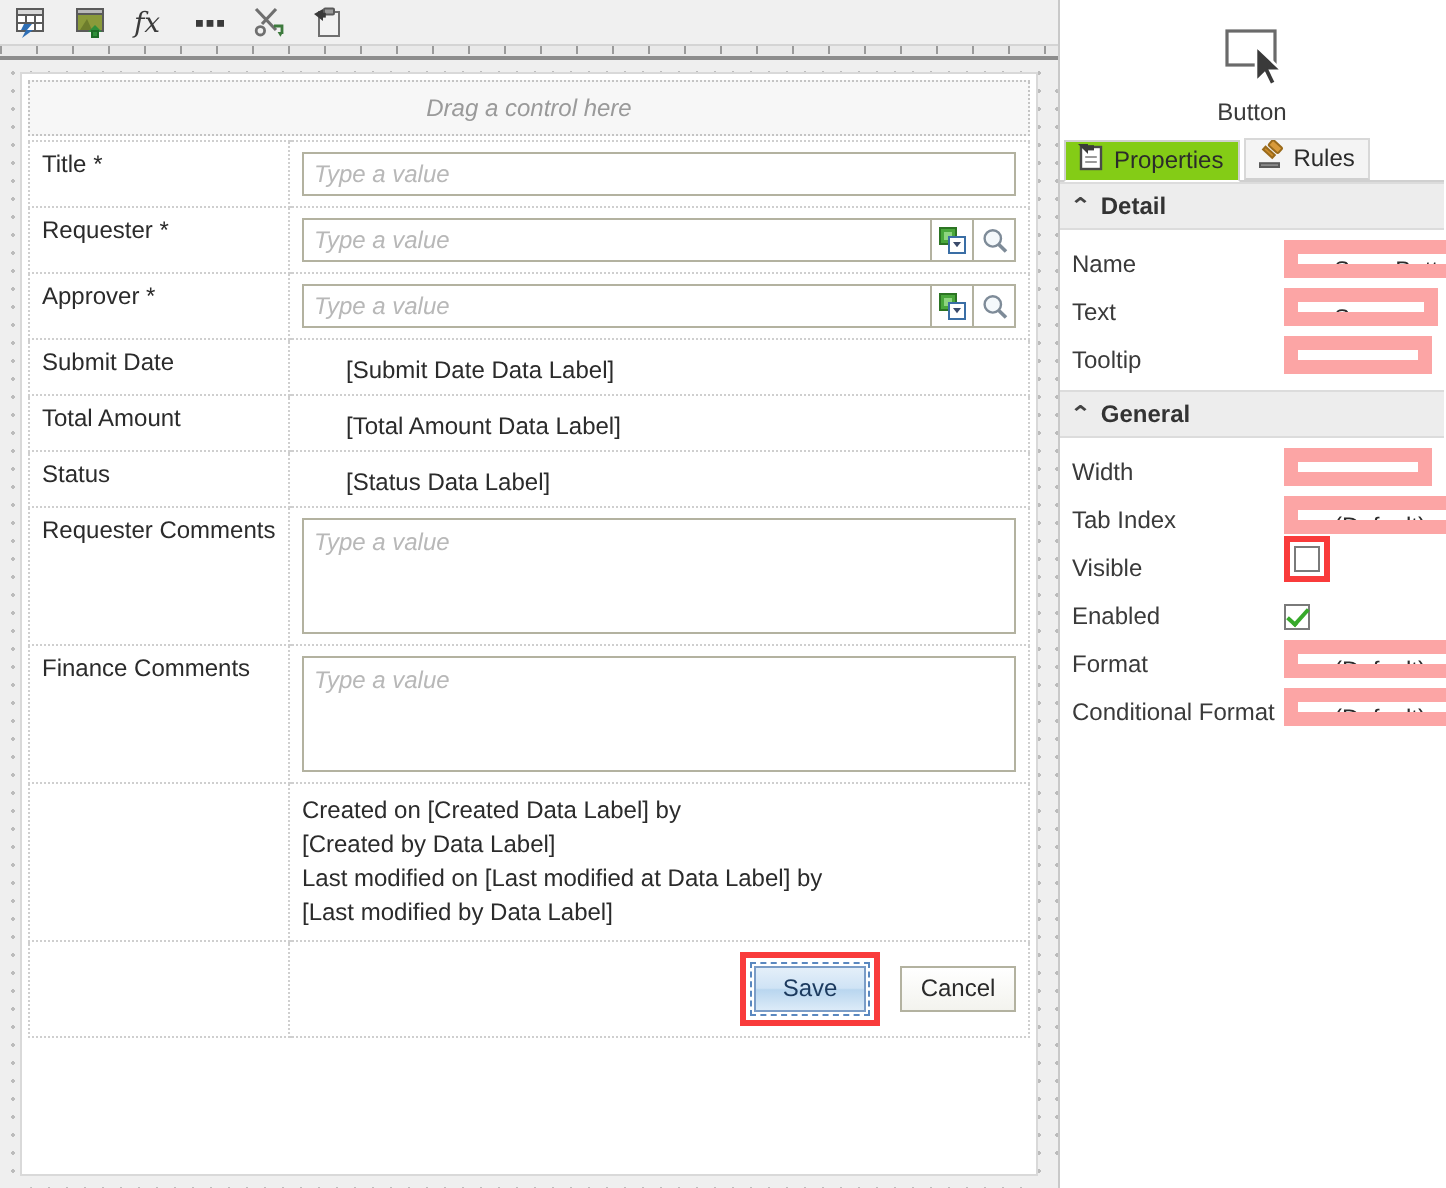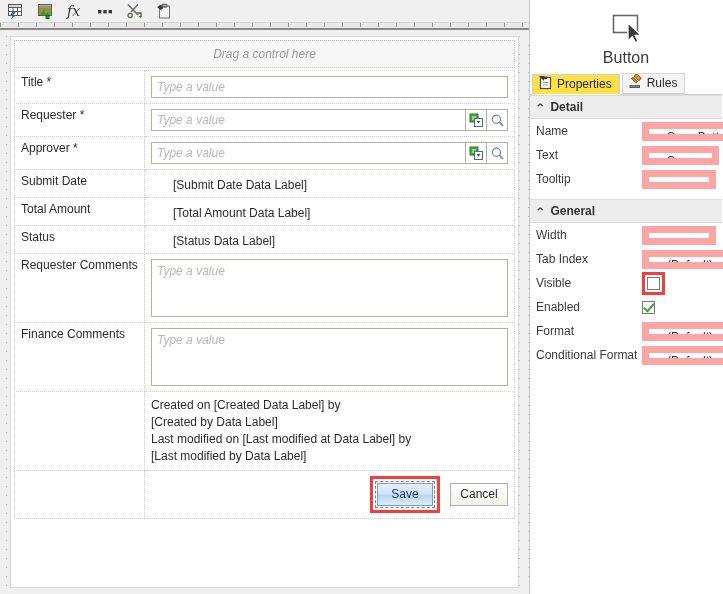--- a/index.html
+++ b/index.html
@@ -242,21 +242,21 @@
     text-align: center;
     background: #ffffff;
   }
   .ctrl-icon {
     height: 36px;
     display: flex;
     align-items: center;
     justify-content: center;
   }
   .ctrl-name {
-    font-size: 16px;
+    font-size: 12px;
     color: #3a3a3a;
     margin-top: 3px;
   }
 
   .tabs {
     display: flex;
     align-items: flex-end;
     border-bottom: 1px solid #d0d0d0;
     padding-left: 2px;
     height: 22px;
@@ -266,21 +266,21 @@
     display: flex;
     align-items: center;
     gap: 4px;
     padding: 2px 7px 3px 5px;
     font-size: 12px;
     color: #2b2b2b;
     border: 1px solid transparent;
     height: 21px;
   }
   .tab.active {
-    background: #fde047;
+    background: #84cc16;
     border-color: #d0d0d0;
     border-bottom-color: #ffffff;
     margin-bottom: -1px;
   }
   .tab.inactive {
     background: #f4f4f4;
     border-color: #d8d8d8;
     border-bottom-color: #d0d0d0;
     margin-left: 2px;
     text-align: center;
@@ -300,21 +300,21 @@
   }
   .chev {
     display: inline-block;
     font-size: 10px;
     color: #444;
     transform: scaleX(1.25);
   }
 
   .prop-row {
     display: flex;
-    align-items: center;
+    align-items: flex-end;
     height: 24px;
     padding: 0 6px 0 6px;
   }
   .prop-label {
     flex: 0 0 106px;
     font-size: 12px;
     color: #3a3a3a;
   }
   .prop-value {
     flex: 1 1 auto;

